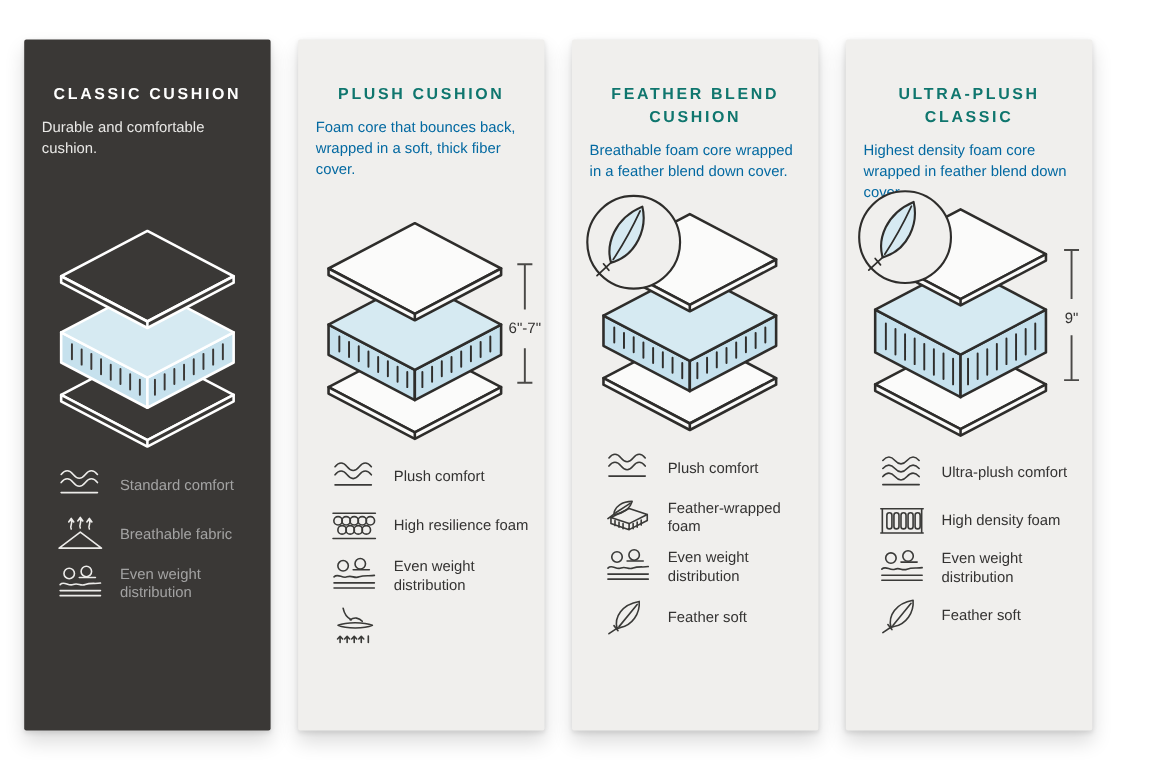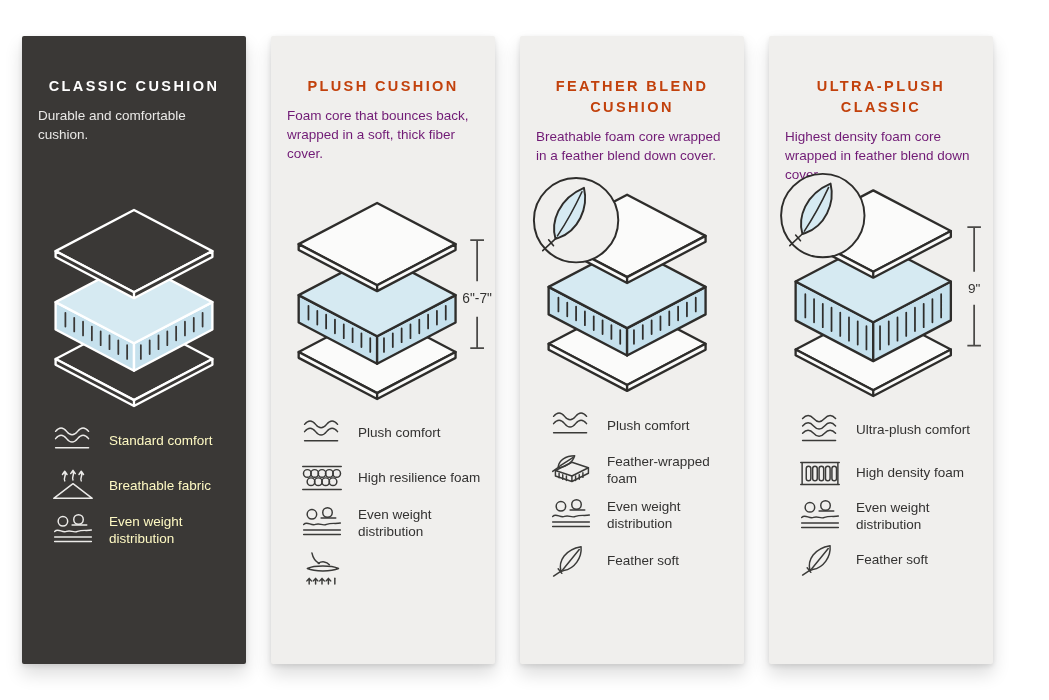--- a/index.html
+++ b/index.html
@@ -12,39 +12,39 @@
            box-shadow:0 10px 18px rgba(0,0,0,.14), 0 2px 5px rgba(0,0,0,.10); }
   .panel-dark  { background:#3A3836; color:#f1f0ee;
                  --line:#ffffff; --slab:#3A3836; --panel-bg:#3A3836;
                  --foam-top:#D6EAF2; --foam-side:#C6E1ED; --hatch:#3A3836; }
   .panel-light { background:#F0EFED; color:#343331;
                  --line:#2E2D2B; --slab:#FBFBFA; --panel-bg:#F0EFED;
                  --foam-top:#D6EAF2; --foam-side:#C6E1ED; --hatch:#2E2D2B; }
   .title { font-size:14.5px; font-weight:bold; letter-spacing:2.4px;
            text-align:center; line-height:1.45; max-width:198px; }
   .panel-dark .title { color:#ffffff; }
-  .panel-light .title { color:#c2410c; }
+  .panel-light .title { color:#0f766e; }
   .desc { margin-top:10px; font-size:13.5px; line-height:1.4; text-align:left;
           max-width:192px; }
   .panel-dark .desc { color:#E9E8E6; }
-  .panel-light .desc { color:#701a75; }
+  .panel-light .desc { color:#0369a1; }
   .art { width:100%; display:flex; align-items:flex-end; justify-content:center;
          overflow:visible; }
   .art svg { overflow:visible; }
   .p1 .art { height:236px; margin-top:26px; }
   .p2 .art { height:236px; }
   .p3 .art { height:226px; }
   .p4 .art { height:212px; }
   .features { width:100%; margin-top:16px; padding-left:16px; }
   .frow { display:flex; align-items:center; min-height:34px; margin-bottom:10px; }
   .p4 .frow { margin-bottom:8px; }
   .ficon { width:44px; height:35px; flex:0 0 44px; color:#3A3A38; }
   .panel-dark .ficon { color:#ECEBE9; }
   .flabel { margin-left:14px; font-size:13.5px; line-height:1.3; max-width:132px; }
-  .panel-dark .flabel { color:#fef9c3; }
+  .panel-dark .flabel { color:#a3a3a3; }
   .panel-light .flabel { color:#333231; }
   .cushion-line { stroke:var(--line); stroke-width:2.4; stroke-linejoin:round; fill:none; }
   .slab-face { fill:var(--slab); stroke:var(--line); stroke-width:2.4; stroke-linejoin:round; }
   .foam-topf { fill:var(--foam-top); stroke:var(--line); stroke-width:2.4; stroke-linejoin:round; }
   .foam-side { fill:var(--foam-side); stroke:var(--line); stroke-width:2.4; stroke-linejoin:round; }
   .hatch { stroke:var(--hatch); stroke-width:1.8; fill:none; stroke-linecap:round; }
   .dim { stroke:#4A4947; stroke-width:1.8; fill:none; }
   .dimtext { font-family:"Liberation Sans", sans-serif; font-size:14px; fill:#333231; }
   .badge-circle { fill:var(--panel-bg); stroke:var(--line); stroke-width:2; }
   .badge-leaf { fill:var(--foam-top); stroke:var(--line); stroke-width:2; stroke-linejoin:round; }

